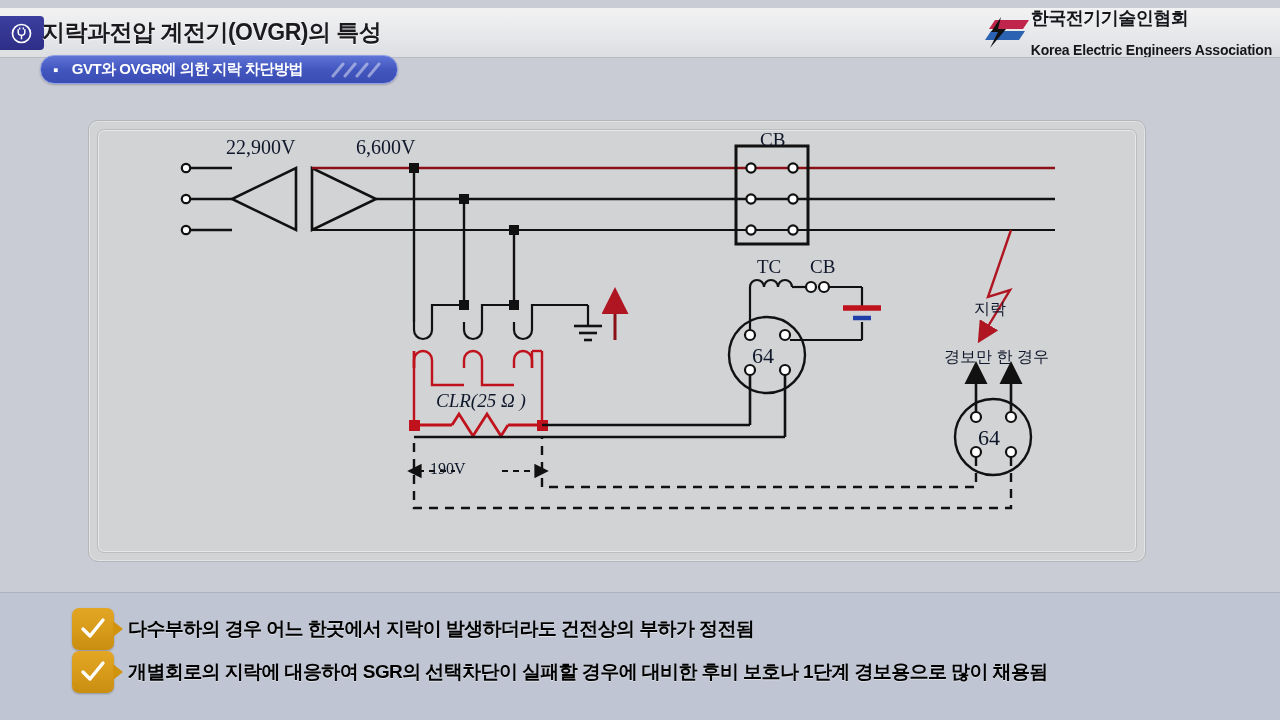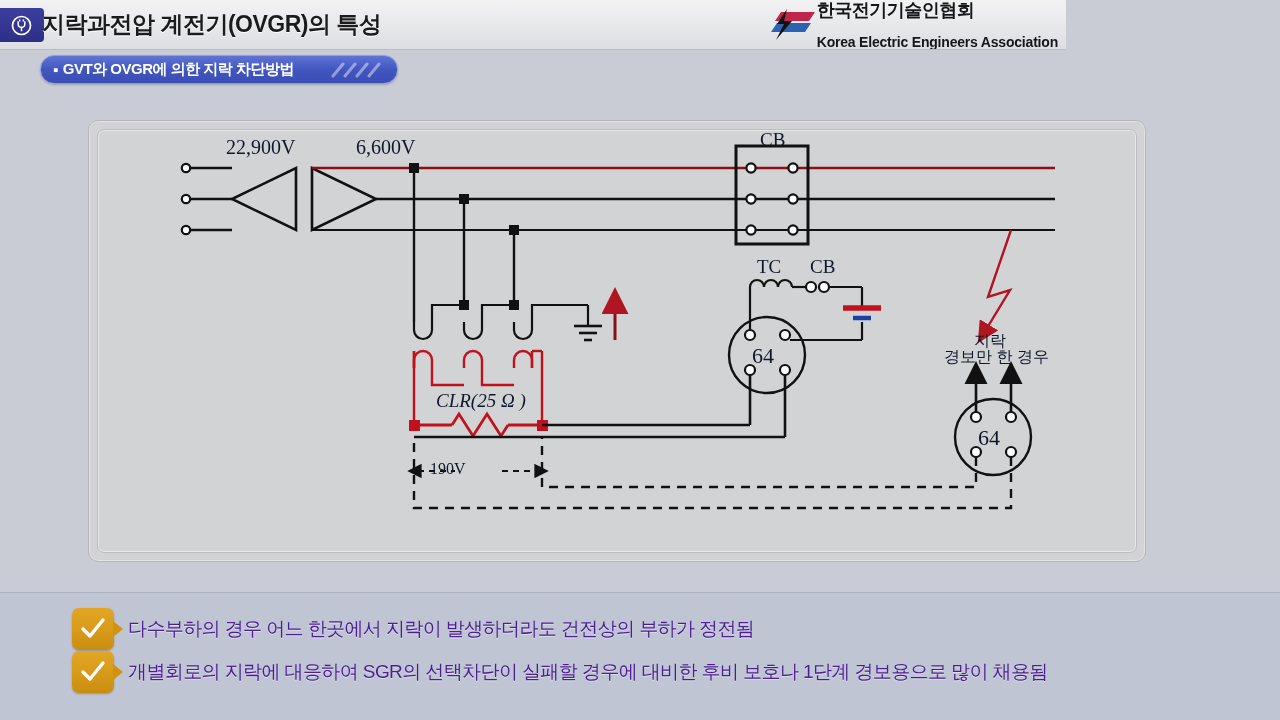--- a/index.html
+++ b/index.html
@@ -5,21 +5,21 @@
   html,body{margin:0;padding:0;}
   body{
     width:1280px;height:720px;overflow:hidden;
     font-family:"Liberation Sans","DejaVu Sans",sans-serif;
     background:#c9ccd4;
   }
   #root{position:relative;width:1280px;height:720px;}
 
   
   .header{
-    position:absolute;left:0;top:0;width:1066px;height:49px;
+    position:absolute;left:0;top:8px;width:1280px;height:49px;
     background:linear-gradient(180deg,#f2f2f3 0%,#e9eaec 45%,#dcdee2 100%);
     border-bottom:1px solid #b9bcc4;
     overflow:hidden;
   }
   .hdr-tab{
     position:absolute;left:0;top:8px;width:44px;height:34px;
     background:linear-gradient(180deg,#3d3fa0 0%,#2c2e86 100%);
     border-radius:0 4px 4px 0;
   }
   .hdr-icon{
@@ -94,21 +94,21 @@
     border-radius:7px;
     box-shadow:0 1px 2px rgba(0,0,0,.25);
   }
   .chk:after{
     content:"";position:absolute;right:-9px;top:13px;
     border-top:8px solid transparent;border-bottom:8px solid transparent;
     border-left:10px solid #d2940f;
   }
   .chk svg{position:absolute;left:8px;top:9px;}
   .note-text{
-    font-size:19px;font-weight:normal;color:#4c1d95;letter-spacing:-0.6px;
+    font-size:19px;font-weight:bold;color:#000000;letter-spacing:-0.6px;
     white-space:nowrap;text-shadow:0 1px 0 rgba(255,255,255,.45);
   }
 </style>
 </head>
 <body>
 
 <div id="root">
 
   <div class="header">
     <div class="hdr-tab"></div>
@@ -131,21 +131,21 @@
       </div>
       <div class="logo-text">
         <div class="logo-kr">한국전기기술인협회</div>
         <div class="logo-en">Korea Electric Engineers Association</div>
       </div>
     </div>
   </div>
 
   <div class="subpill">
     <span class="subpill-text">▪</span>
-    <span class="subpill-text" style="margin-left:5px">GVT와 OVGR에 의한 지락 차단방법</span>
+    <span class="subpill-text" style="margin-left:14px">GVT와 OVGR에 의한 지락 차단방법</span>
     <svg class="pill-stripes" viewBox="0 0 60 27">
       <g stroke="#ffffff" stroke-width="3" stroke-linecap="round" opacity="0.8">
         <line x1="6" y1="20" x2="16" y2="8"></line>
         <line x1="18" y1="20" x2="28" y2="8"></line>
         <line x1="30" y1="20" x2="40" y2="8"></line>
         <line x1="42" y1="20" x2="52" y2="8"></line>
       </g>
     </svg>
   </div>
 
@@ -327,21 +327,21 @@
 
   <div class="dlabel" style="left:226px;top:136px;font-size:20px;">22,900V</div>
   <div class="dlabel" style="left:312px;top:136px;font-size:20px;margin-left:44px;">6,600V</div>
   <div class="dlabel" style="left:760px;top:129px;font-size:19px;">CB</div>
   <div class="dlabel" style="left:757px;top:256px;font-size:19px;">TC</div>
   <div class="dlabel" style="left:810px;top:256px;font-size:19px;">CB</div>
   <div class="dlabel" style="left:752px;top:343px;font-size:22px;">64</div>
   <div class="dlabel" style="left:978px;top:425px;font-size:22px;">64</div>
   <div class="dlabel" style="left:436px;top:390px;font-size:19px;font-style:italic;">CLR(25 Ω )</div>
   <div class="dlabel" style="left:430px;top:460px;font-size:16px;">190V</div>
-  <div class="dlabel kr" style="left:974px;top:299px;font-size:16px;font-weight:normal;margin-top:32px;">지락</div>
+  <div class="dlabel kr" style="left:974px;top:299px;font-size:16px;font-weight:normal;">지락</div>
   <div class="dlabel kr" style="left:944px;top:347px;font-size:16px;font-weight:normal;">경보만 한 경우</div>
 
   <div class="notes">
     <div class="note-row r1">
       <div class="chk">
         <svg width="26" height="24" viewBox="0 0 26 24">
           <polyline points="3,12 10,19 23,3" fill="none" stroke="#ffffff" stroke-width="3.4" stroke-linecap="round" stroke-linejoin="round"></polyline>
         </svg>
       </div>
       <div class="note-text">다수부하의 경우 어느 한곳에서 지락이 발생하더라도 건전상의 부하가 정전됨</div>

